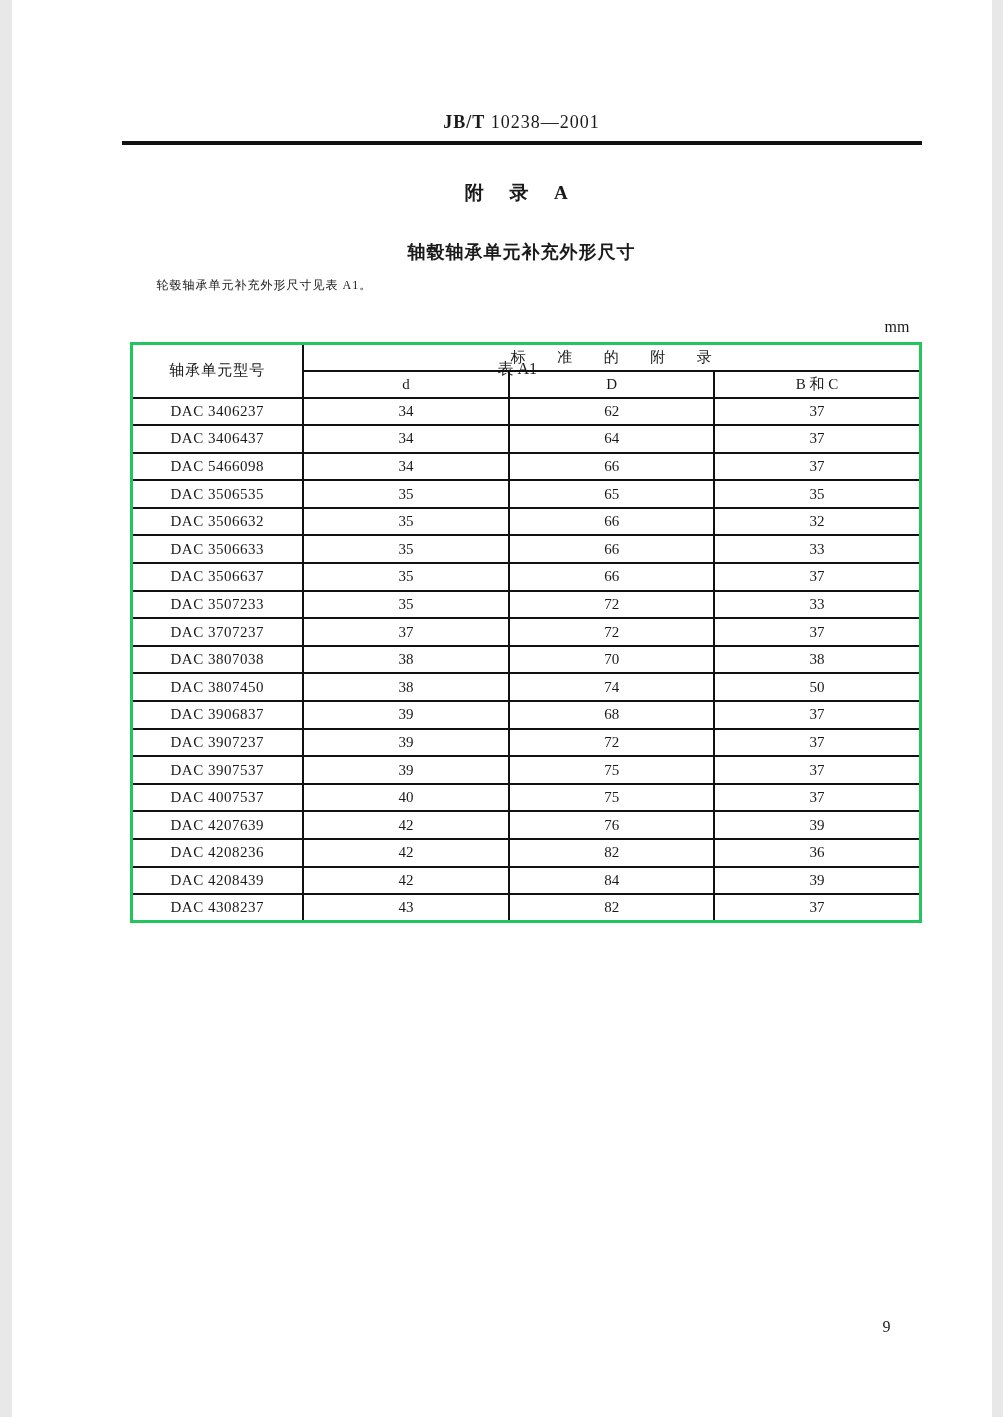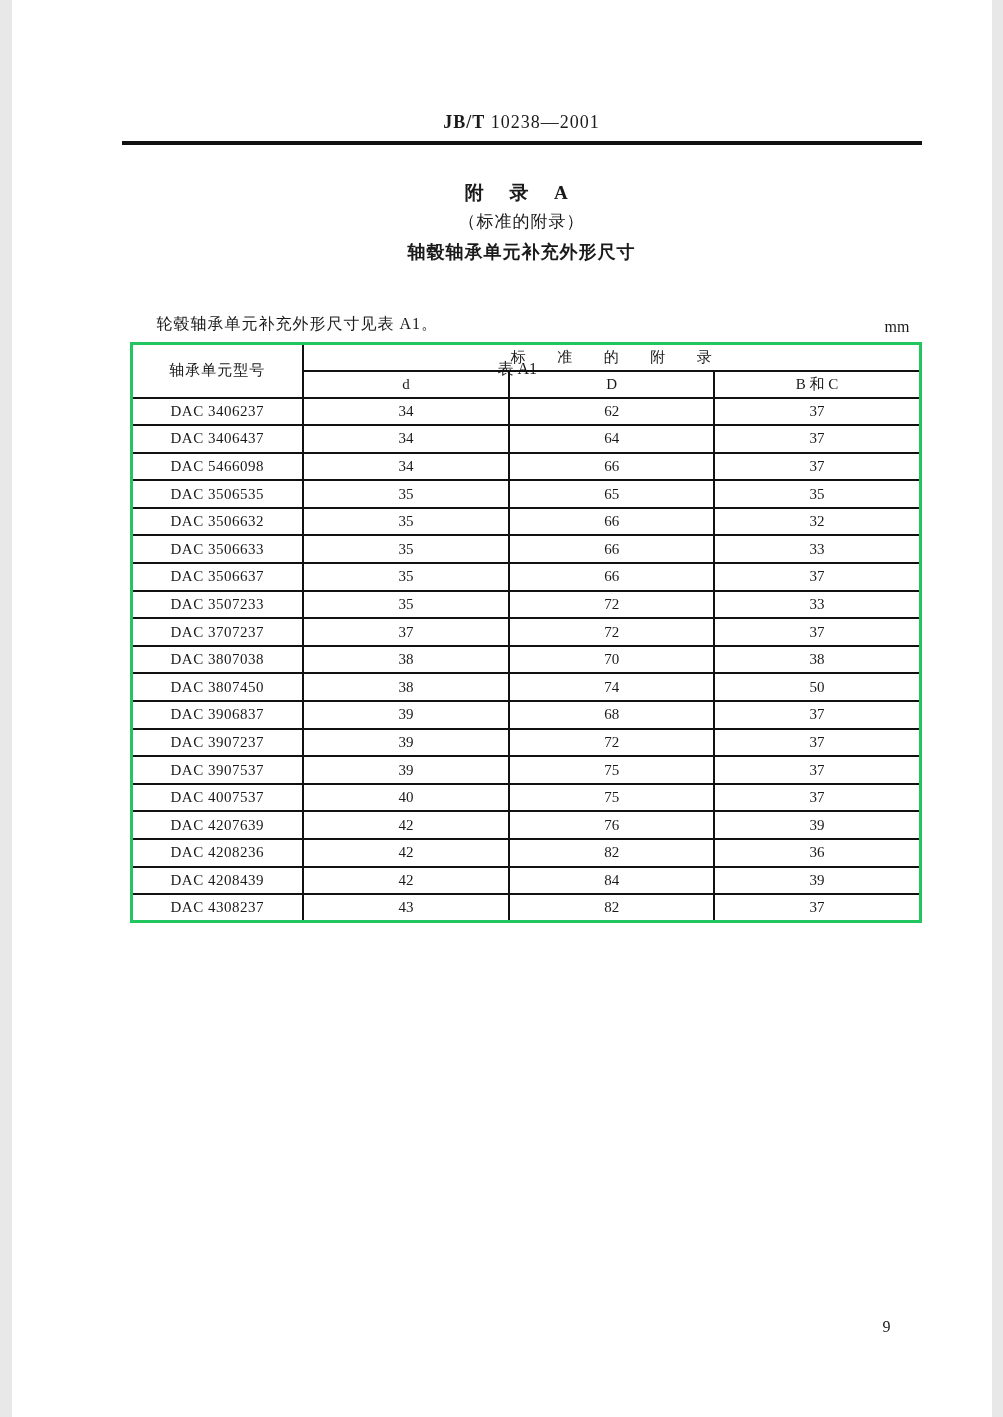--- a/index.html
+++ b/index.html
@@ -48,23 +48,22 @@
     position: absolute;
     left: 110px; top: 240px; width: 800px;
     text-align: center;
     font-size: 18px;
     font-weight: bold;
     letter-spacing: 1px;
   }
   .intro-paragraph {
     position: absolute;
     left: 145px; top: 277px; width: 760px;
-    font-size: 16px;
-    letter-spacing: 1px;
-    margin-top: 37px;
+    font-size: 12px;
+    letter-spacing: 1px;
   }
   .table-caption-row {
     position: absolute;
     left: 118px; top: 316px; width: 792px;
     height: 24px;
     font-size: 16px;
   }
   .table-caption {
     position: absolute;
     left: 368px; top: 0; margin-top: 43px;
@@ -118,21 +117,20 @@
 
   <div class="doc-header">
     <span class="std-code">JB/T</span>
     <span> </span>
     <span class="std-num">10238—2001</span>
   </div>
 
   <div class="header-rule"></div>
 
   <div class="appendix-title">附 录 A</div>
-  <div class="appendix-subtitle">（标准的附录）</div>
   <div class="appendix-heading">轴毂轴承单元补充外形尺寸</div>
 
   <div class="intro-paragraph">轮毂轴承单元补充外形尺寸见表 A1。</div>
 
   <div class="table-caption-row">
     <span class="table-caption">表 A1</span>
     <span class="table-unit">mm</span>
   </div>
 
   <table class="dim-table">

